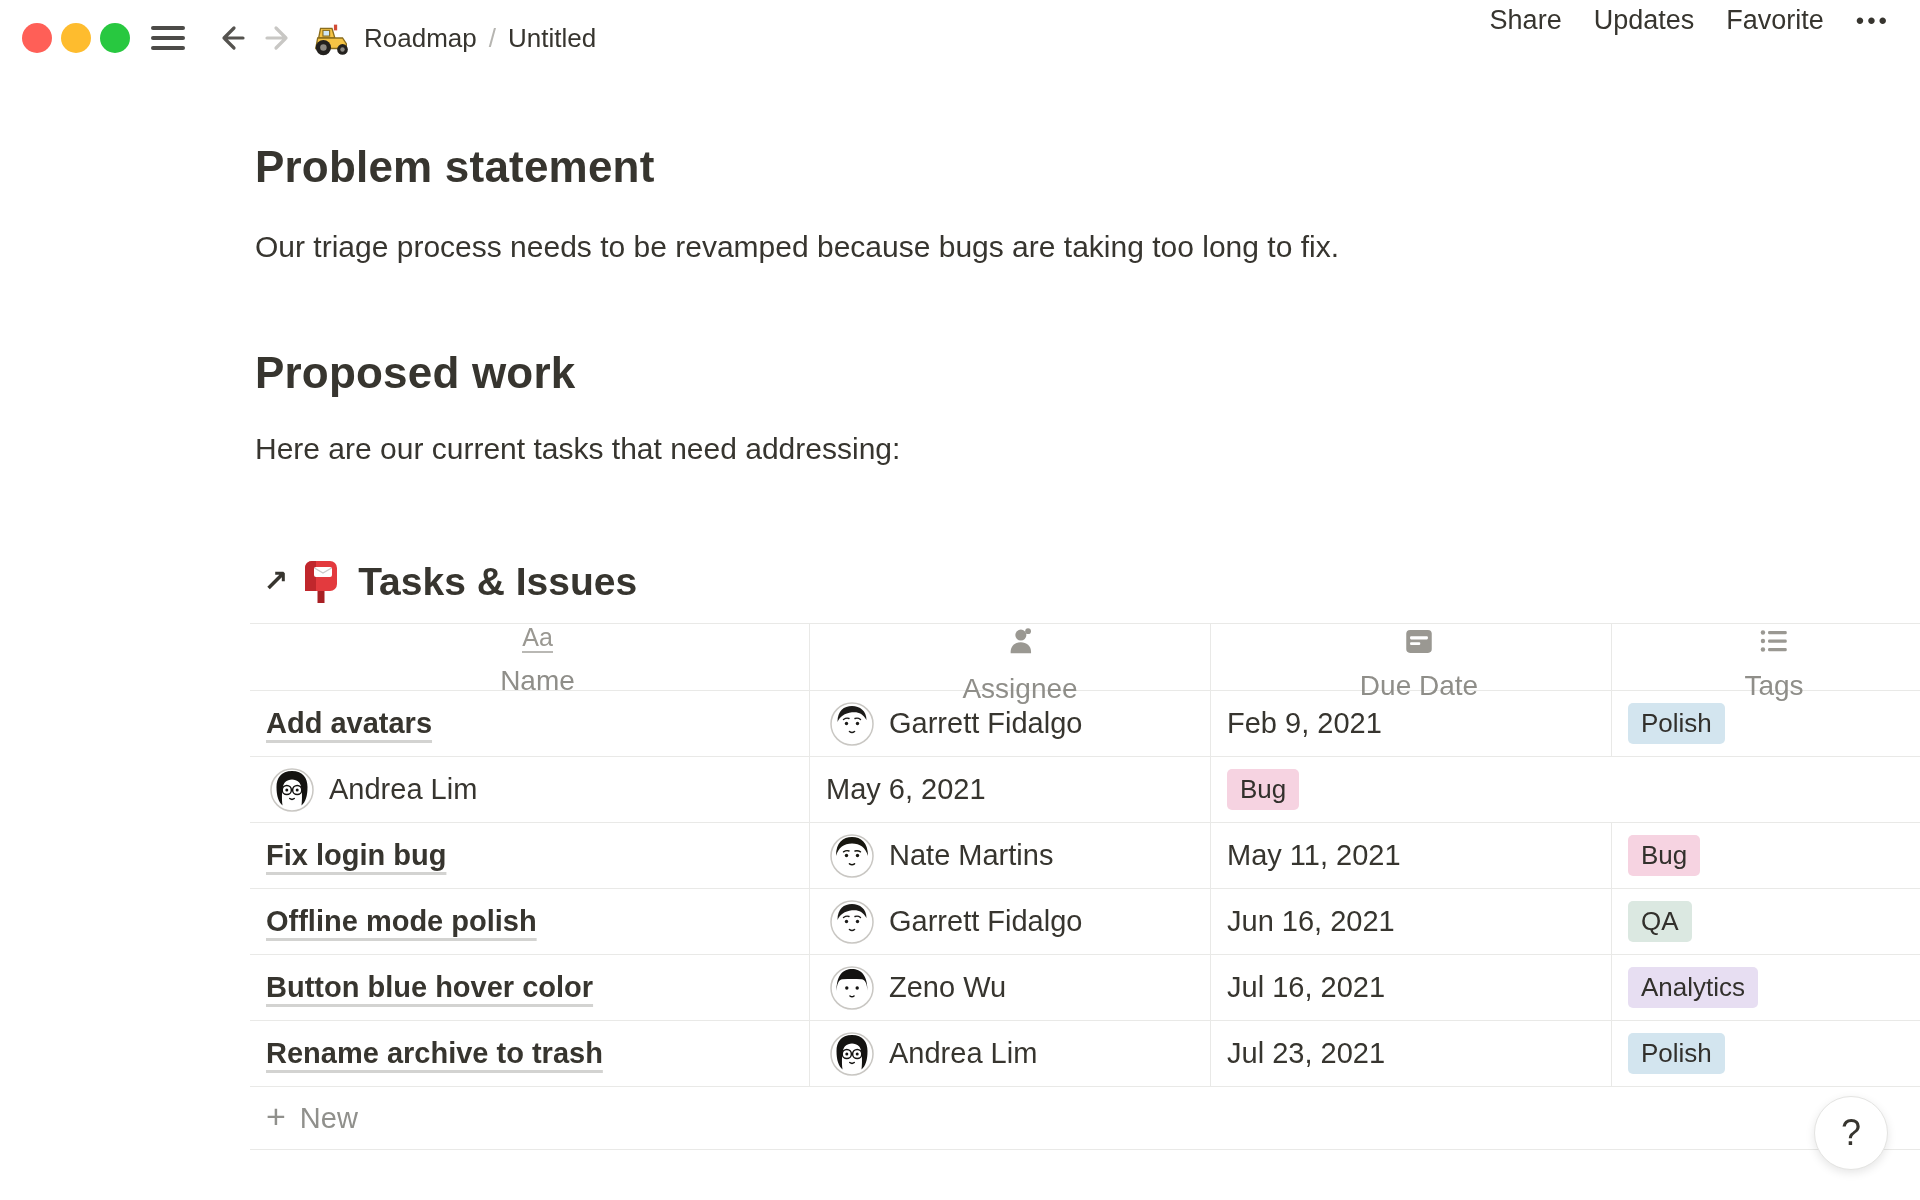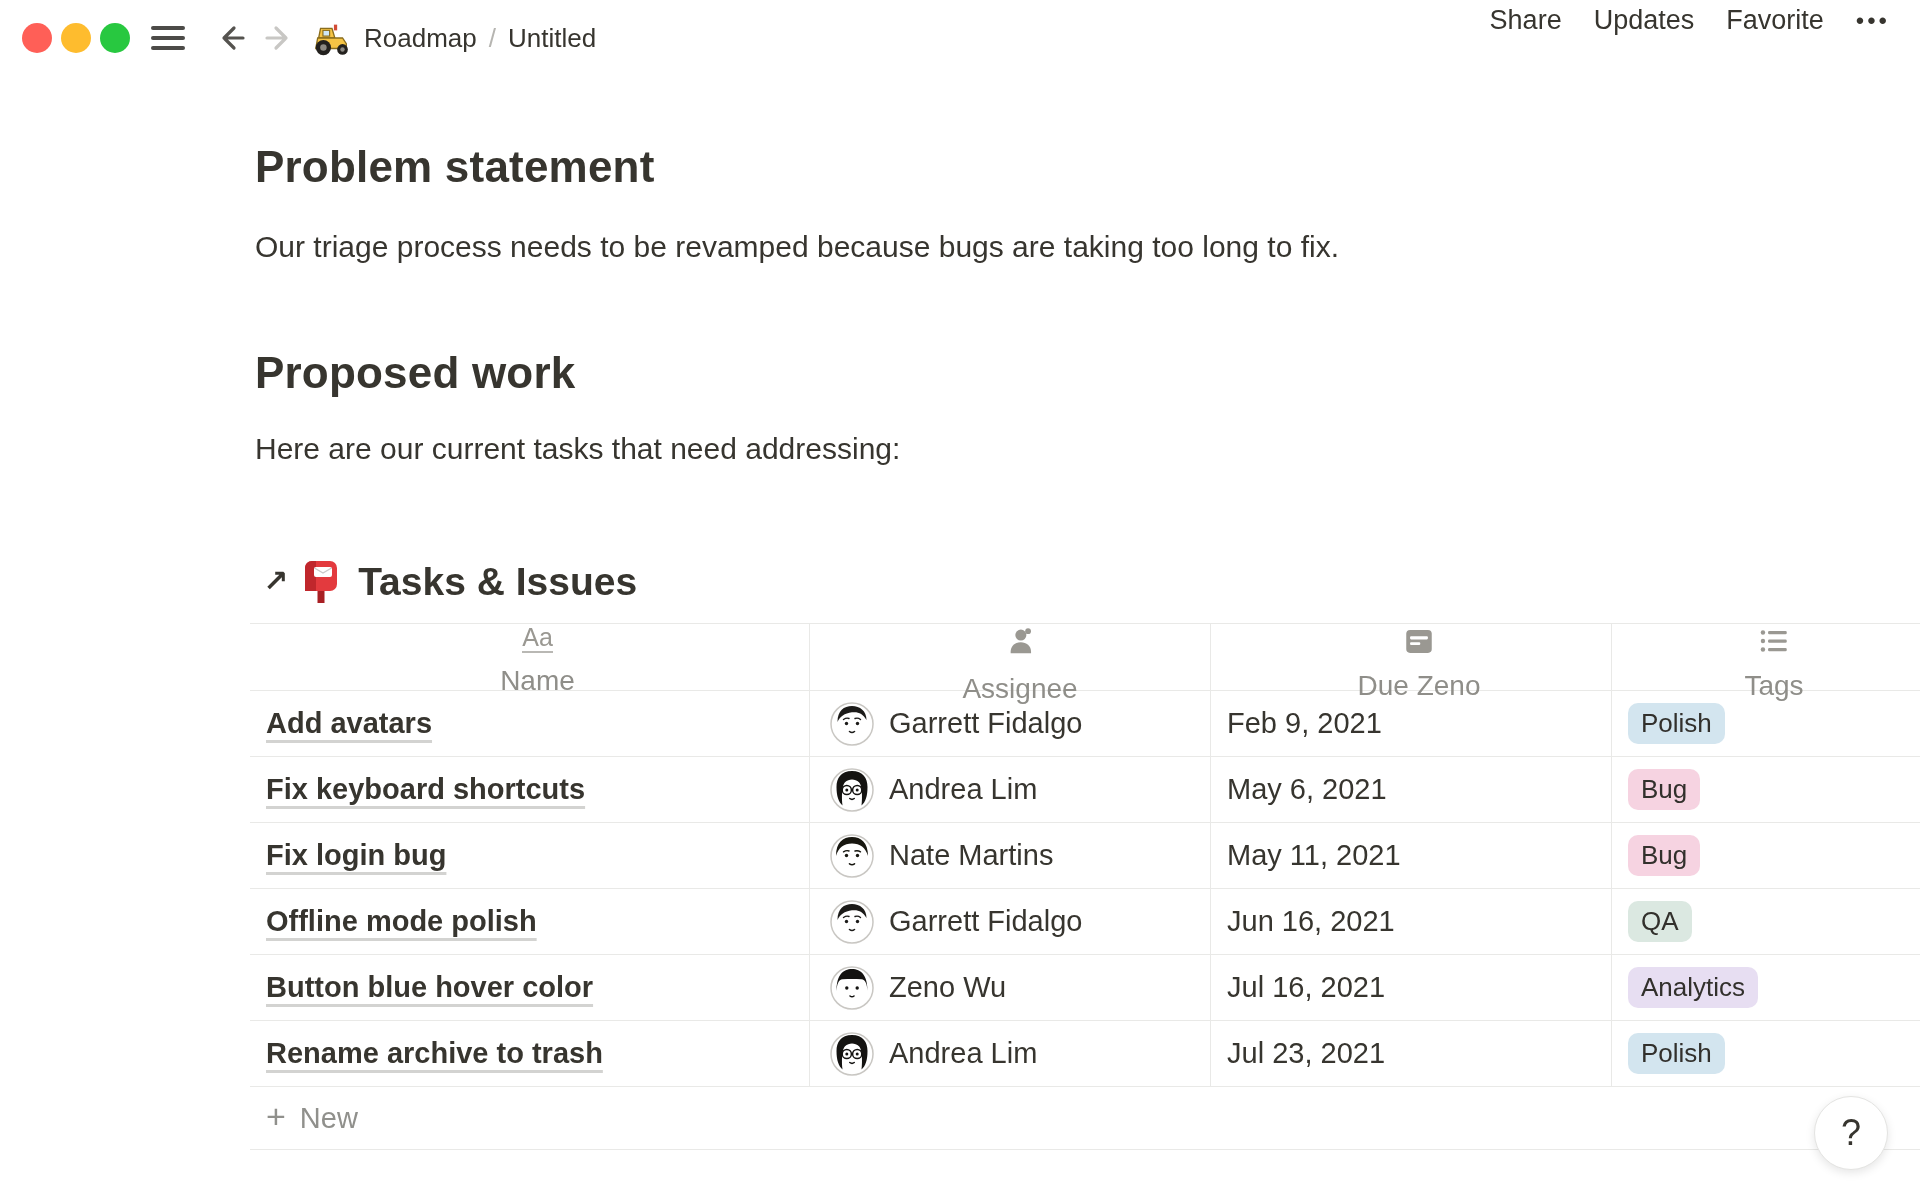--- a/index.html
+++ b/index.html
@@ -56,21 +56,21 @@
   .thead .cell { color:#8f8e89; font-size:28px; gap:12px;flex-direction:column; }
   .hicon { width:34px; height:34px; flex:0 0 auto; }
   .aa-icon { font-size:25px; color:#9a9892; border-bottom:2.5px solid #b9b8b4; line-height:1.05; padding-bottom:1px; }
 
   .task-name { font-size:29px; font-weight:600; color:#37352f; text-decoration:underline;
                text-decoration-color:rgba(55,53,47,.22); text-decoration-thickness:2.5px; text-underline-offset:7px; cursor:pointer; }
   .cell.c2 { padding-left:20px; gap:15px; }
   .avatar { width:44px; height:44px; flex:0 0 auto; }
   .person-name, .due-text { font-size:29px; color:#37352f; }
 
-  .tag-chip { display:inline-block; font-size:26px; line-height:1; padding:7px 13px 8px; border-radius:10px; color:#32302c; }
+  .tag-chip { display:inline-block; font-size:26px; line-height:1; padding:7px 13px 8px; border-radius:5px; color:#32302c; }
   .tag-blue   { background:var(--tag-blue); }
   .tag-pink   { background:var(--tag-pink); }
   .tag-green  { background:var(--tag-green); }
   .tag-purple { background:var(--tag-purple); }
 
   .newrow { height:64px; border-top:1px solid #e9e9e7; border-bottom:1px solid #e9e9e7;
             display:flex; align-items:center; padding-left:16px; gap:14px; color:#90908c; cursor:pointer; }
   .plus-glyph { font-size:34px; font-weight:300; line-height:1; transform:translateY(-2px); }
   .new-label { font-size:29px; }
 
@@ -229,21 +229,21 @@
       <div class="cell c2">
         <svg class="hicon">
             <use href="#ic-person"></use>
           </svg>
         <span>Assignee</span>
       </div>
       <div class="cell c3">
         <svg class="hicon">
             <use href="#ic-calendar"></use>
           </svg>
-        <span>Due Zeno</span>
+        <span>Due Date</span>
       </div>
       <div class="cell c4">
         <svg class="hicon">
             <use href="#ic-list"></use>
           </svg>
         <span>Tags</span>
       </div>
     </div>
 
     <div class="trow">
@@ -258,23 +258,20 @@
         </div>
       <div class="cell c3">
           <span class="due-text">Feb 9, 2021</span>
         </div>
       <div class="cell c4">
           <span class="tag-chip tag-blue">Polish</span>
         </div>
     </div>
 
     <div class="trow">
-      <div class="cell c1">
-          <span class="task-name">Fix keyboard shortcuts</span>
-        </div>
       <div class="cell c2">
           <svg class="avatar">
             <use href="#av-andrea"></use>
           </svg>
           <span class="person-name">Andrea Lim</span>
         </div>
       <div class="cell c3">
           <span class="due-text">May 6, 2021</span>
         </div>
       <div class="cell c4">

